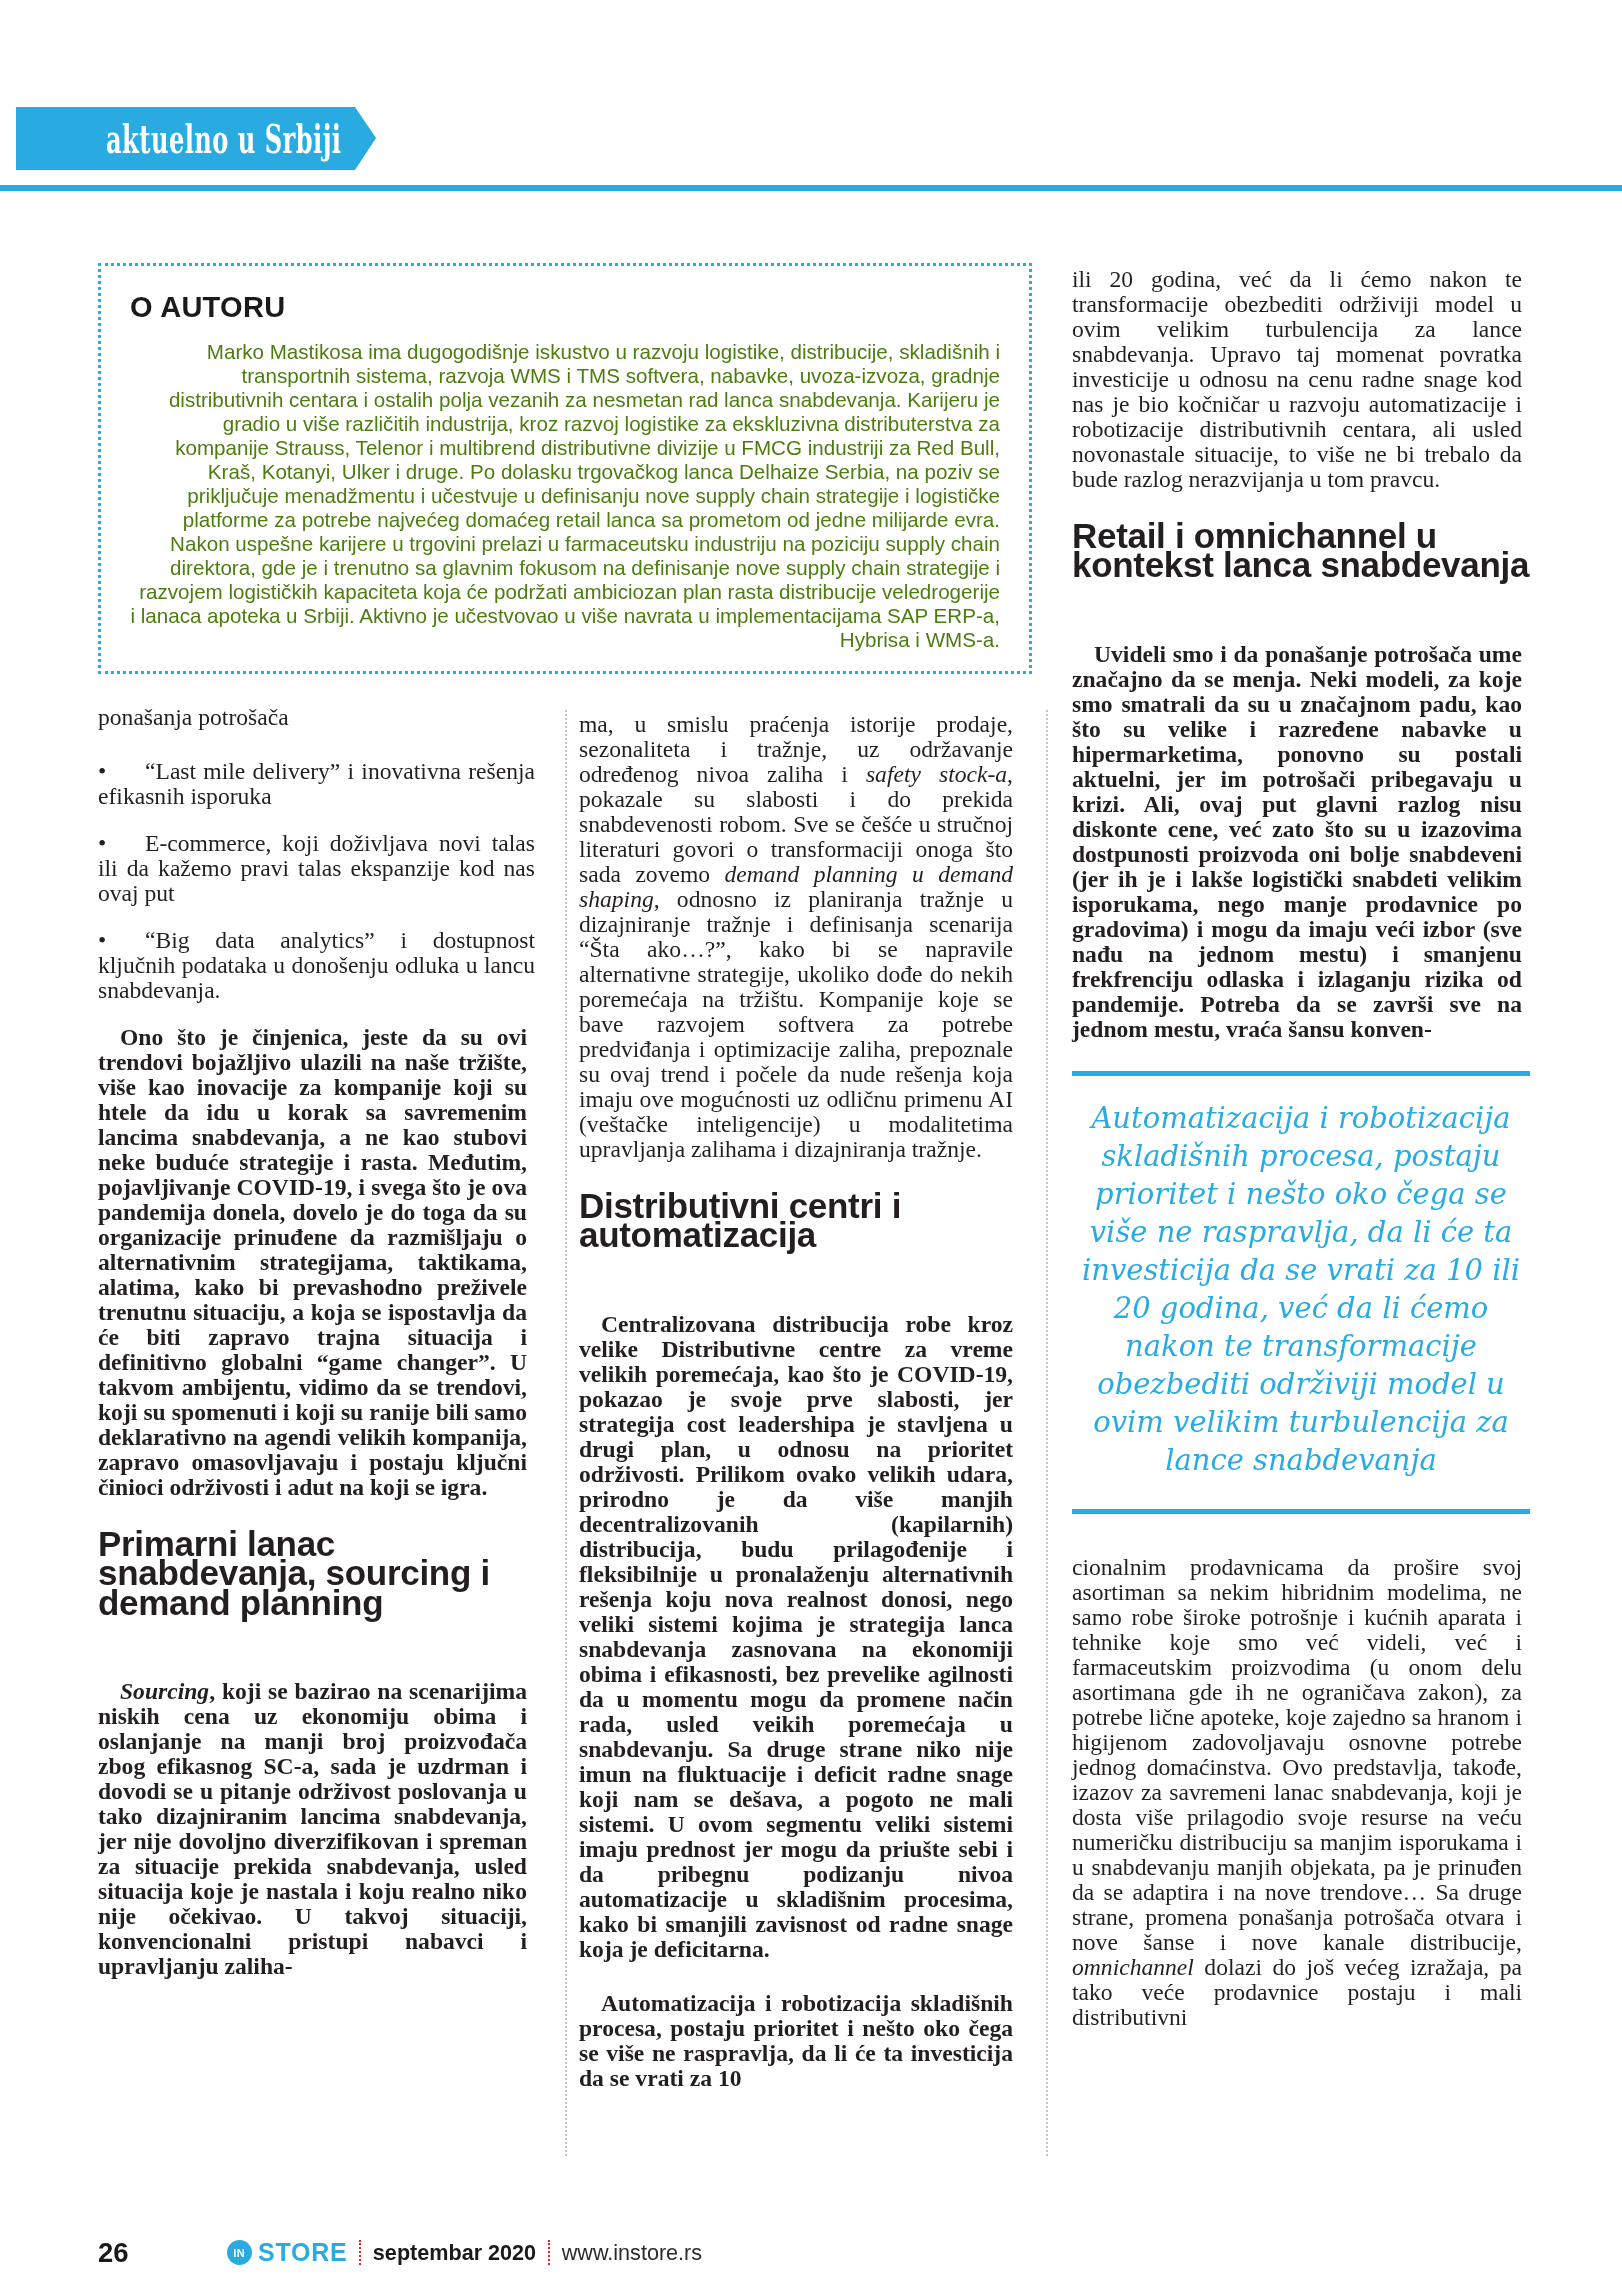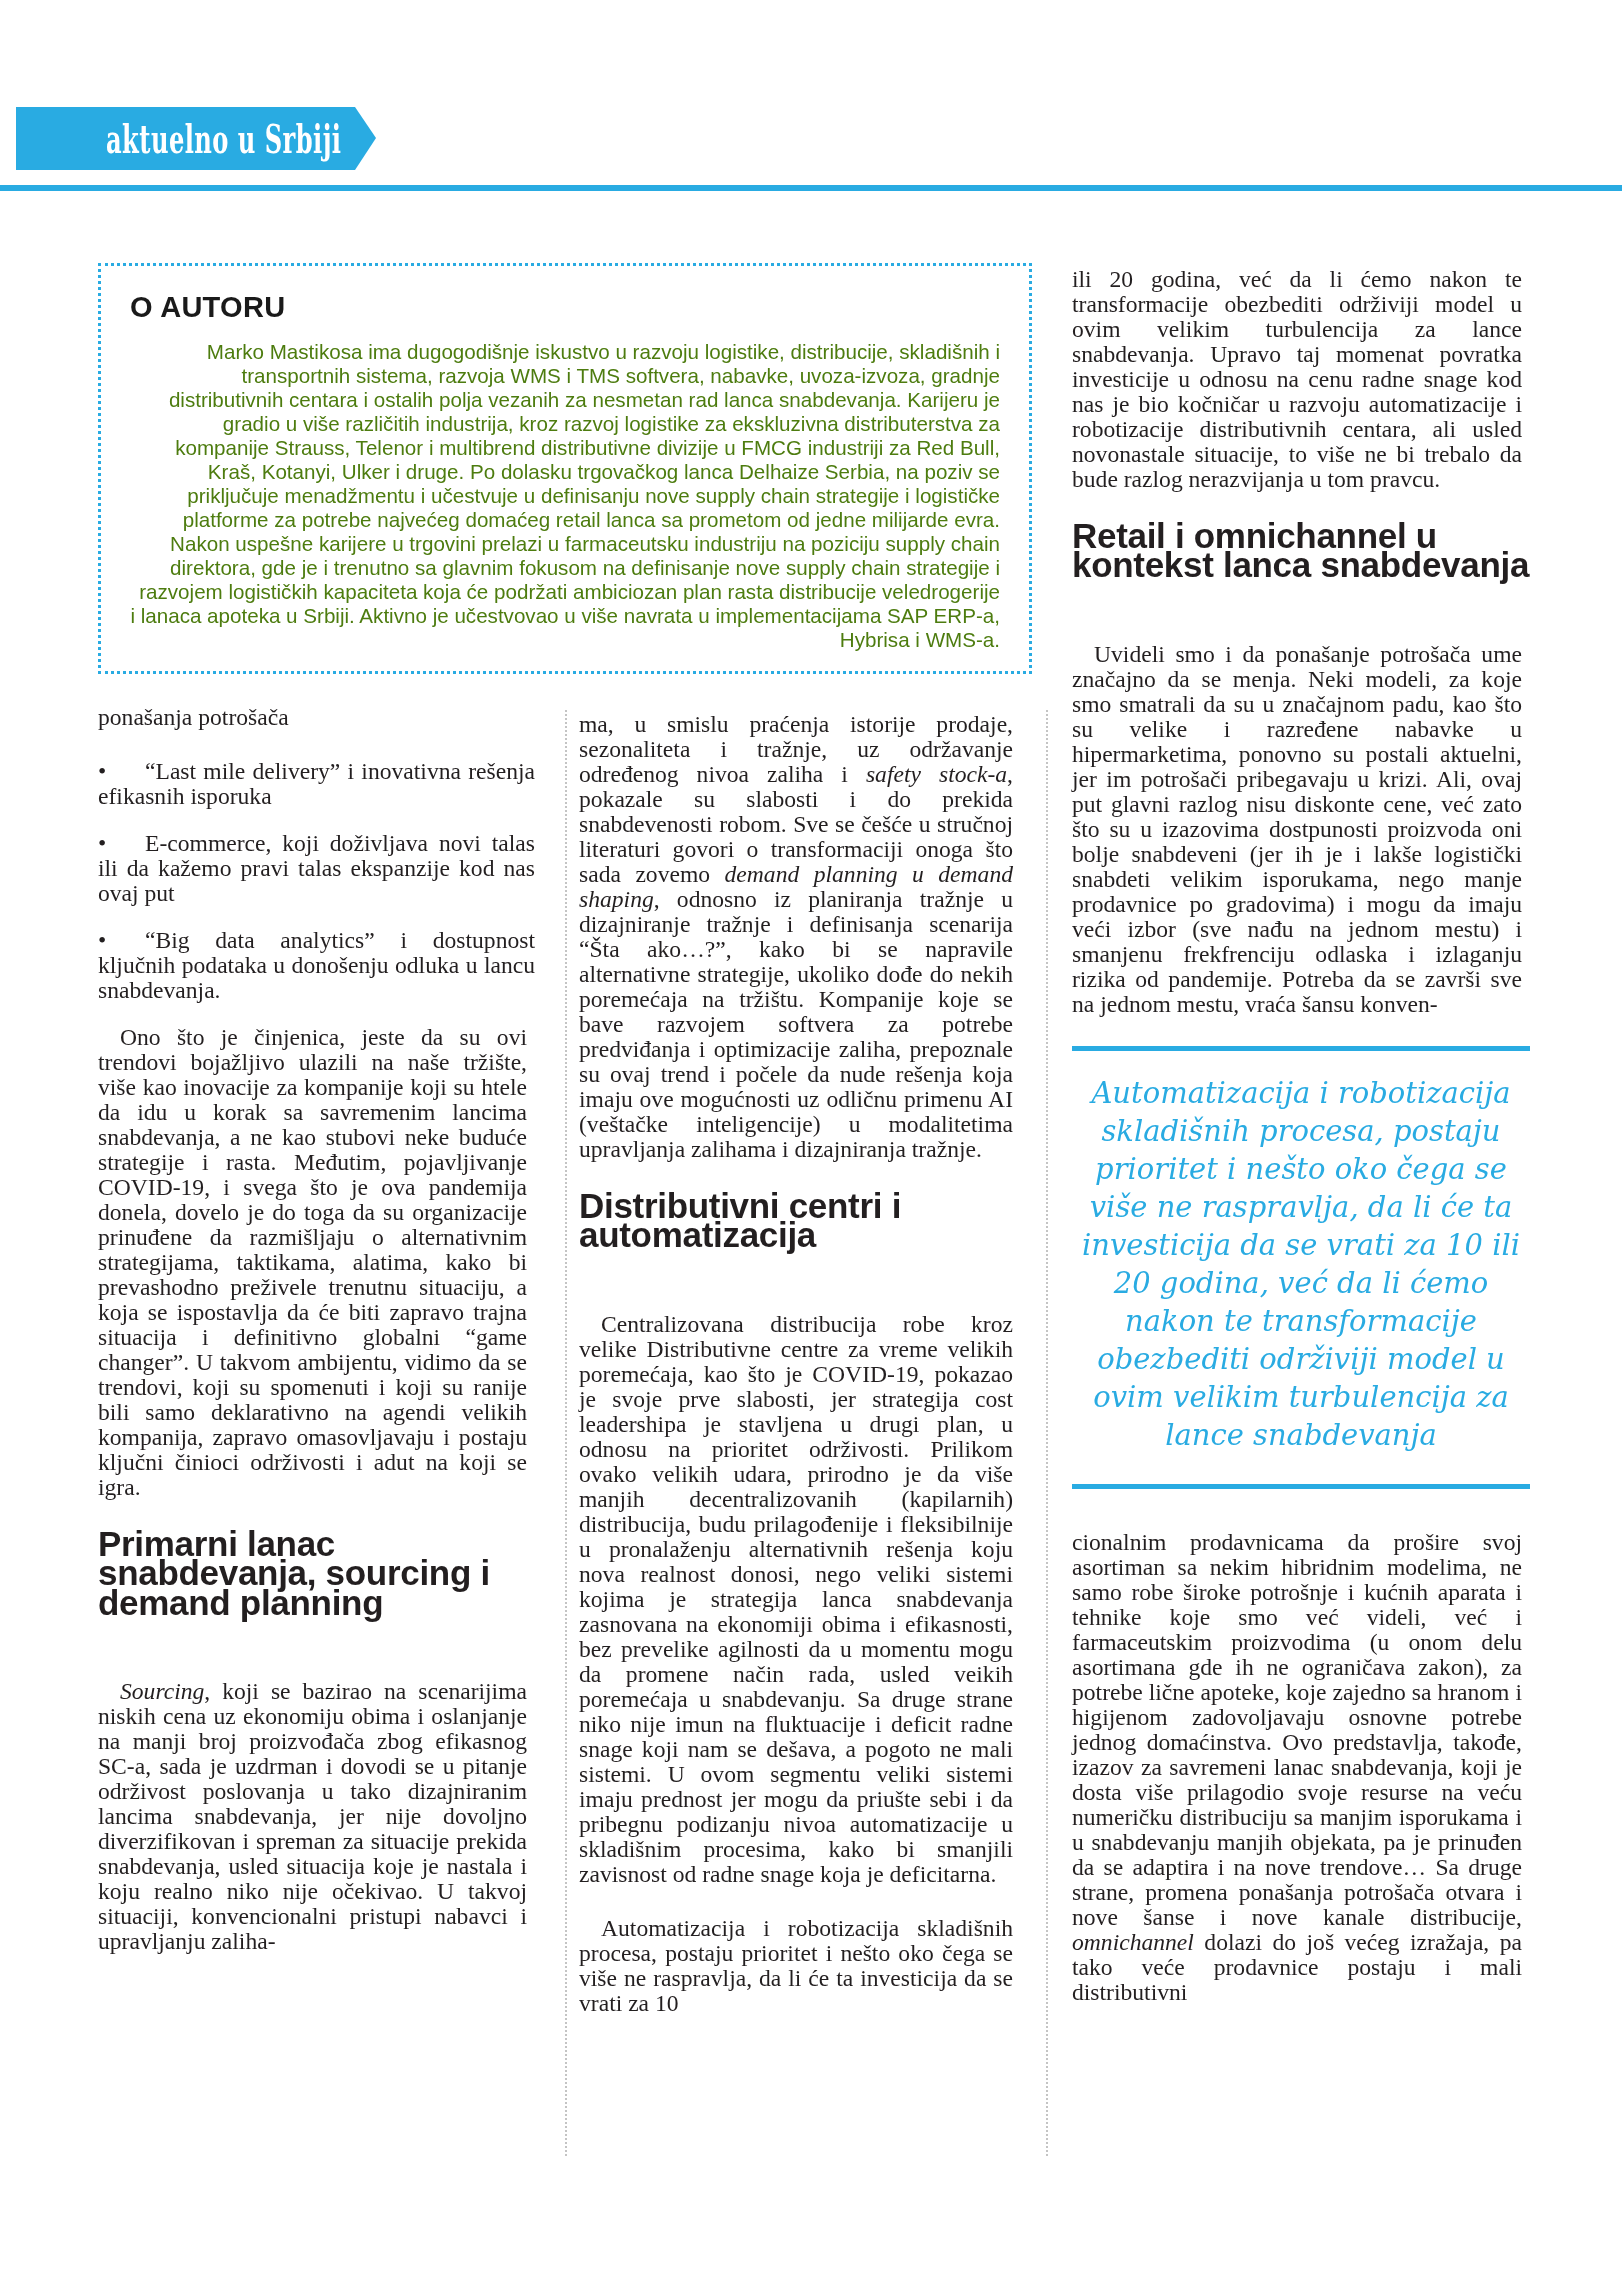--- a/index.html
+++ b/index.html
@@ -21,21 +21,21 @@
           font-family:"Liberation Sans", sans-serif;}
   .author-title{font-size:29px;font-weight:bold;color:#1a1a1a;margin:0 0 15.7px 0;letter-spacing:0.3px;}
   .author-body{font-size:20.6px;line-height:24px;color:#4d7c0f;text-align:right;}
 
   
   .col{position:absolute;font-size:23.6px;line-height:25px;text-align:justify;}
   .col1{left:98px;top:705px;width:437px;}
   .col2{left:579px;top:712px;width:442px;}
   .col3{left:1072px;top:267px;width:458px;}
   .col p{margin:0 8px 29px 0;}
-  .col p.indent{text-indent:22px;}
+  .col p.indent{text-indent:22px;font-weight:bold;}
   .col p.bullet-item{margin:0 0 22px 0;}
   .bullet-glyph{display:inline-block;width:47px;}
   .bullet-glyph::after{content:"";}
   .col h2{font-family:"Liberation Sans", sans-serif;font-weight:bold;font-size:35px;
           line-height:29.4px;margin:29px 0 62px 0;color:#231f20;text-align:left;letter-spacing:-0.3px;}
   .it{font-style:italic;}
 
   
   .quote{border-top:5.2px solid #29abe2;border-bottom:5.2px solid #29abe2;
          margin:17px 0 41px 0;padding:23.6px 3.9px 30px 3.9px;}
@@ -96,15 +96,26 @@
       <p class="indent"><span>Uvideli smo i da ponašanje potrošača ume značajno da se menja. Neki modeli, za koje smo smatrali da su u značajnom padu, kao što su velike i razređene nabavke u hipermarketima, ponovno su postali aktuelni, jer im potrošači pribegavaju u krizi. Ali, ovaj put glavni razlog nisu diskonte cene, već zato što su u izazovima dostpunosti proizvoda oni bolje snabdeveni (jer ih je i lakše logistički snabdeti velikim isporukama, nego manje prodavnice po gradovima) i mogu da imaju veći izbor (sve nađu na jednom mestu) i smanjenu frekfrenciju odlaska i izlaganju rizika od pandemije. Potreba da se završi sve na jednom mestu, vraća šansu konven-</span></p>
       <div class="quote">
         <p>Automatizacija i robotizacija skladišnih procesa, postaju prioritet i nešto oko čega se više ne raspravlja, da li će ta investicija da se vrati za 10 ili 20 godina, već da li ćemo nakon te transformacije obezbediti održiviji model u ovim velikim turbulencija za lance snabdevanja</p>
       </div>
       <p><span>cionalnim prodavnicama da prošire svoj asortiman sa nekim hibridnim modelima, ne samo robe široke potrošnje i kućnih aparata i tehnike koje smo već videli, već i farmaceutskim proizvodima (u onom delu asortimana gde ih ne ograničava zakon), za potrebe lične apoteke, koje zajedno sa hranom i higijenom zadovoljavaju osnovne potrebe jednog domaćinstva. Ovo predstavlja, takođe, izazov za savremeni lanac snabdevanja, koji je dosta više prilagodio svoje resurse na veću numeričku distribuciju sa manjim isporukama i u snabdevanju manjih objekata, pa je prinuđen da se adaptira i na nove trendove… Sa druge strane, promena ponašanja potrošača otvara i nove šanse i nove kanale distribucije, </span><span class="it">omnichannel</span><span> dolazi do još većeg izražaja, pa tako veće prodavnice postaju i mali distributivni</span></p>
     </div>
 
   <div class="col-sep sep1"></div>
   <div class="col-sep sep2"></div>
 
+  <div class="footer">
+    <span class="page-number">26</span>
+    <span class="logo-wrap">
+      <span class="in-circle">IN</span>
+      <span class="store-text">STORE</span>
+    </span>
+    <span class="footer-sep"></span>
+    <span class="issue-date">septembar 2020</span>
+    <span class="footer-sep"></span>
+    <span class="website">www.instore.rs</span>
+  </div>
 
 </div>
 
 
 </body></html>

